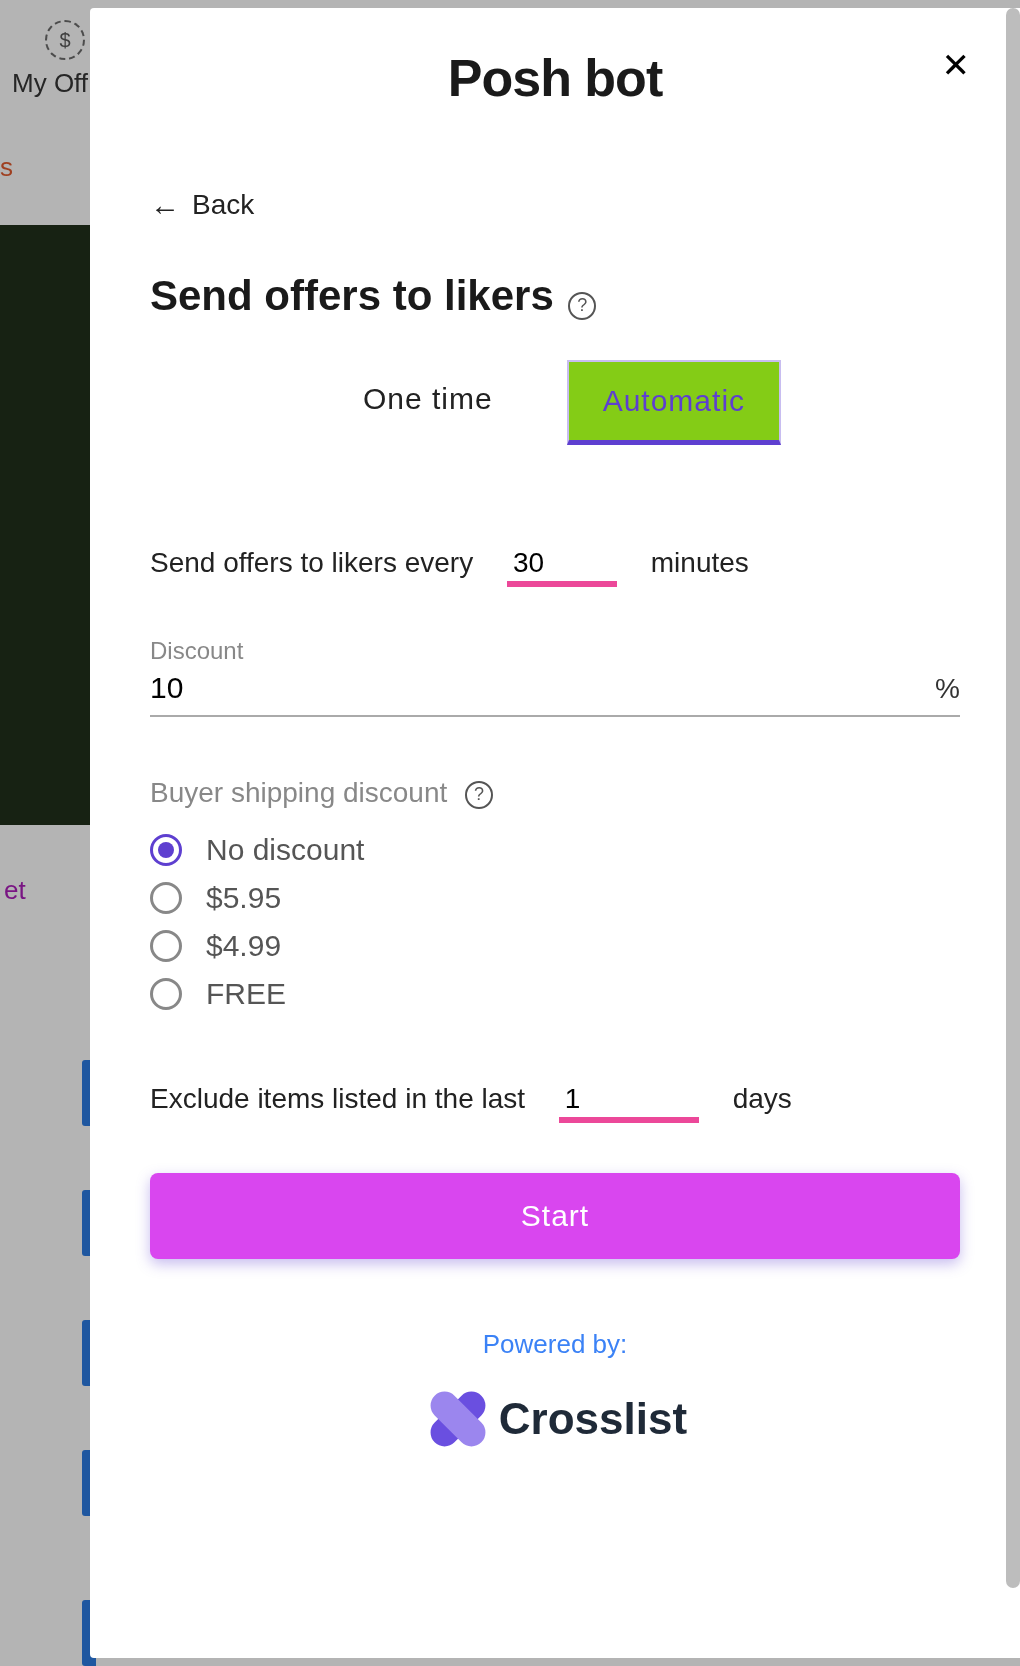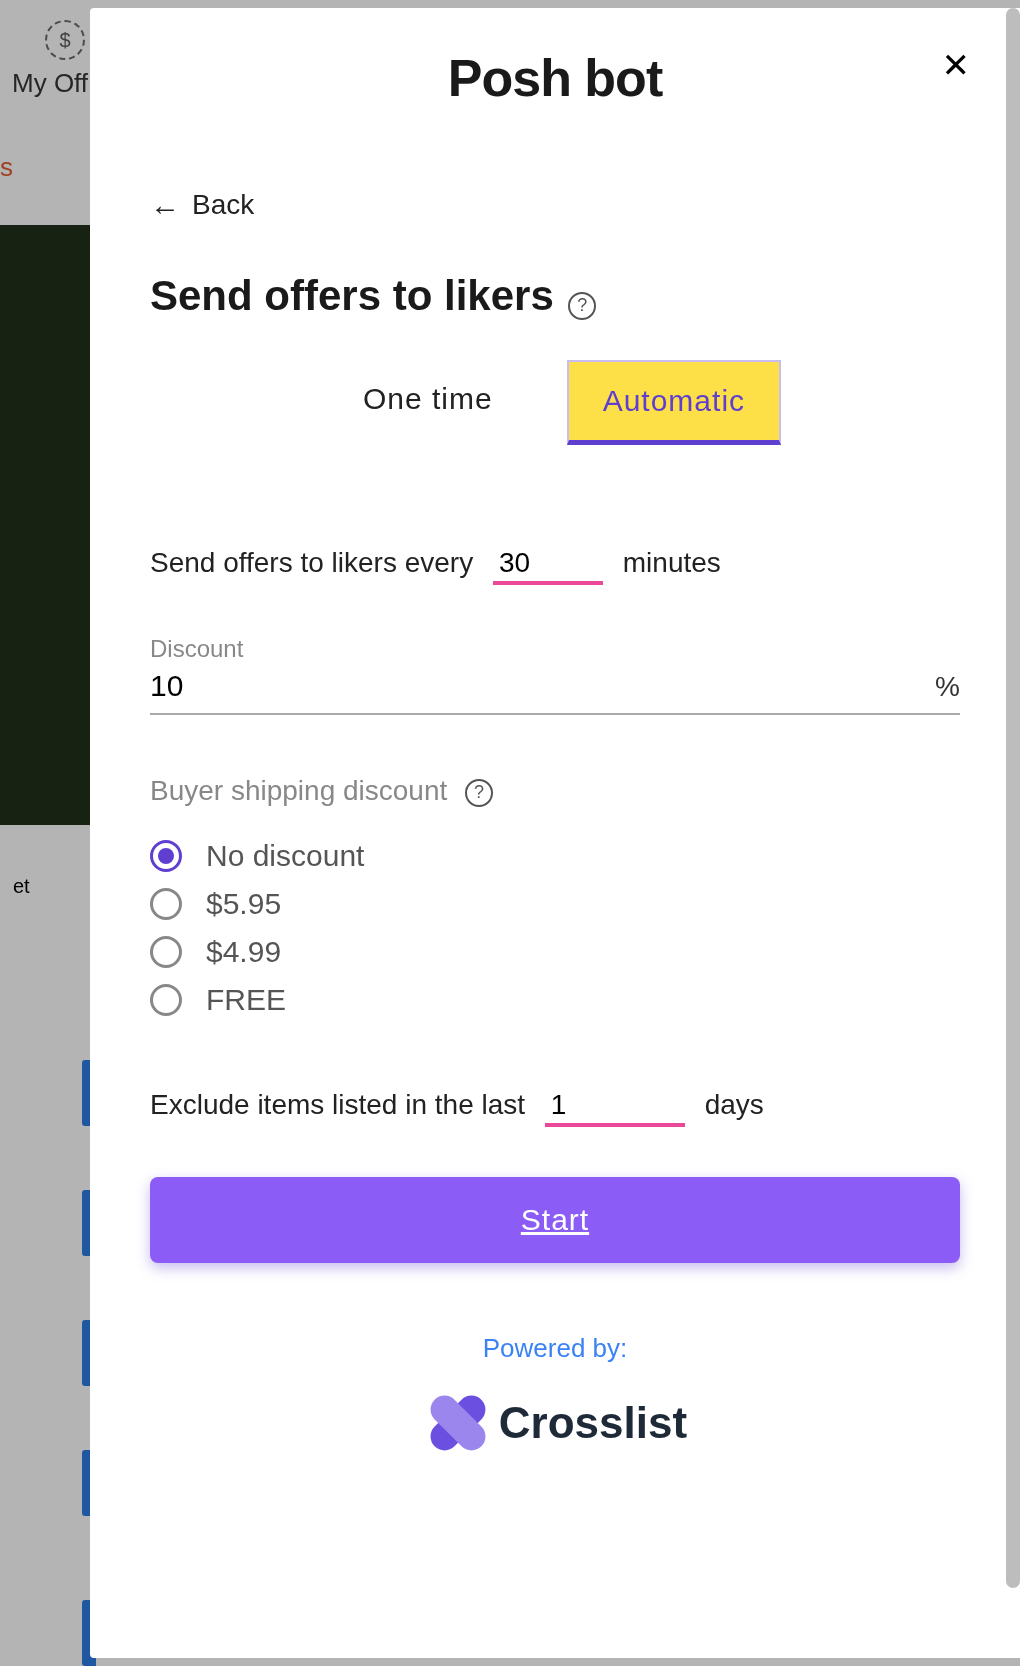--- a/index.html
+++ b/index.html
@@ -38,22 +38,22 @@
     color: #d5552b;
   }
   .bg-image {
     position: absolute;
     top: 225px; left: 0;
     width: 90px; height: 600px;
     background: #1f2e1a;
   }
   .bg-et {
     position: absolute;
-    top: 875px; left: 13px;
-    font-size: 20px; color:#000000;
+    top: 875px; left: 4px;
+    font-size: 26px; color:#a21caf;
   }
   .bg-btn {
     position: absolute;
     left: 82px;
     width: 14px; height: 66px;
     background: #2a74d6;
     border-radius: 3px 0 0 3px;
   }
   .overlay {
     position: absolute;
@@ -119,37 +119,37 @@
     margin-bottom: 100px;
   }
   .tab {
     font-size: 30px;
     padding: 22px 34px;
     letter-spacing: 1px;
     cursor: pointer;
     color: #222;
   }
   .tab.active {
-    background: #fde047;
+    background: #84cc16;
     color: #5e3fd0;
     border: 2px solid #c8bdf0;
     border-bottom: 5px solid #5e3fd0;
   }
   .line-row {
     font-size: 28px;
     color: #222;
     margin-bottom: 50px;
   }
   .inline-input {
     border: none;
-    border-bottom: 4px solid #ec4899;
+    border-bottom: 6px solid #ec4899;
     font-size: 28px;
     width: 110px;
     padding: 2px 6px;
-    margin: 0 12px;
+    margin: 0 26px;
     font-family: inherit;
     outline: none;
   }
   .field-label {
     font-size: 24px;
     color: #888;
     margin-bottom: 6px;
   }
   .discount-row {
     display: flex;
@@ -162,21 +162,21 @@
     border: none;
     font-size: 30px;
     flex: 1;
     outline: none;
     font-family: inherit;
   }
   .pct { font-size: 28px; color:#333; }
   .sub-label {
     font-size: 28px;
     color: #888;
-    margin-bottom: 32px;
+    margin-bottom: 24px;
   }
   .radios { margin-bottom: 70px; }
   .radio-row {
     display: flex;
     align-items: center;
     gap: 24px;
     font-size: 30px;
     color: #555;
     margin-bottom: 14px;
     cursor: pointer;
@@ -188,31 +188,30 @@
     display: flex; align-items: center; justify-content: center;
   }
   .radio-circle.selected { border-color: #5e3fd0; }
   .radio-dot {
     width: 16px; height: 16px;
     background: #5e3fd0;
     border-radius: 50%;
   }
   .start-btn {
     width: 100%;
-    background: #8b5cf6;
+    background: #d946ef;
     color: #fff;
     border: none;
     border-radius: 8px;
     font-size: 30px;
     padding: 26px 0;
     letter-spacing: 1px;
     cursor: pointer;
     box-shadow: 0 5px 14px rgba(94,63,208,0.35);
     margin-bottom: 70px;
-    text-decoration: underline;
   }
   .powered {
     text-align: center;
     font-size: 26px;
     color: #3b82f6;
     margin-bottom: 24px;
   }
   .brand {
     text-align: center;
     display:flex; align-items:center; justify-content:center;

